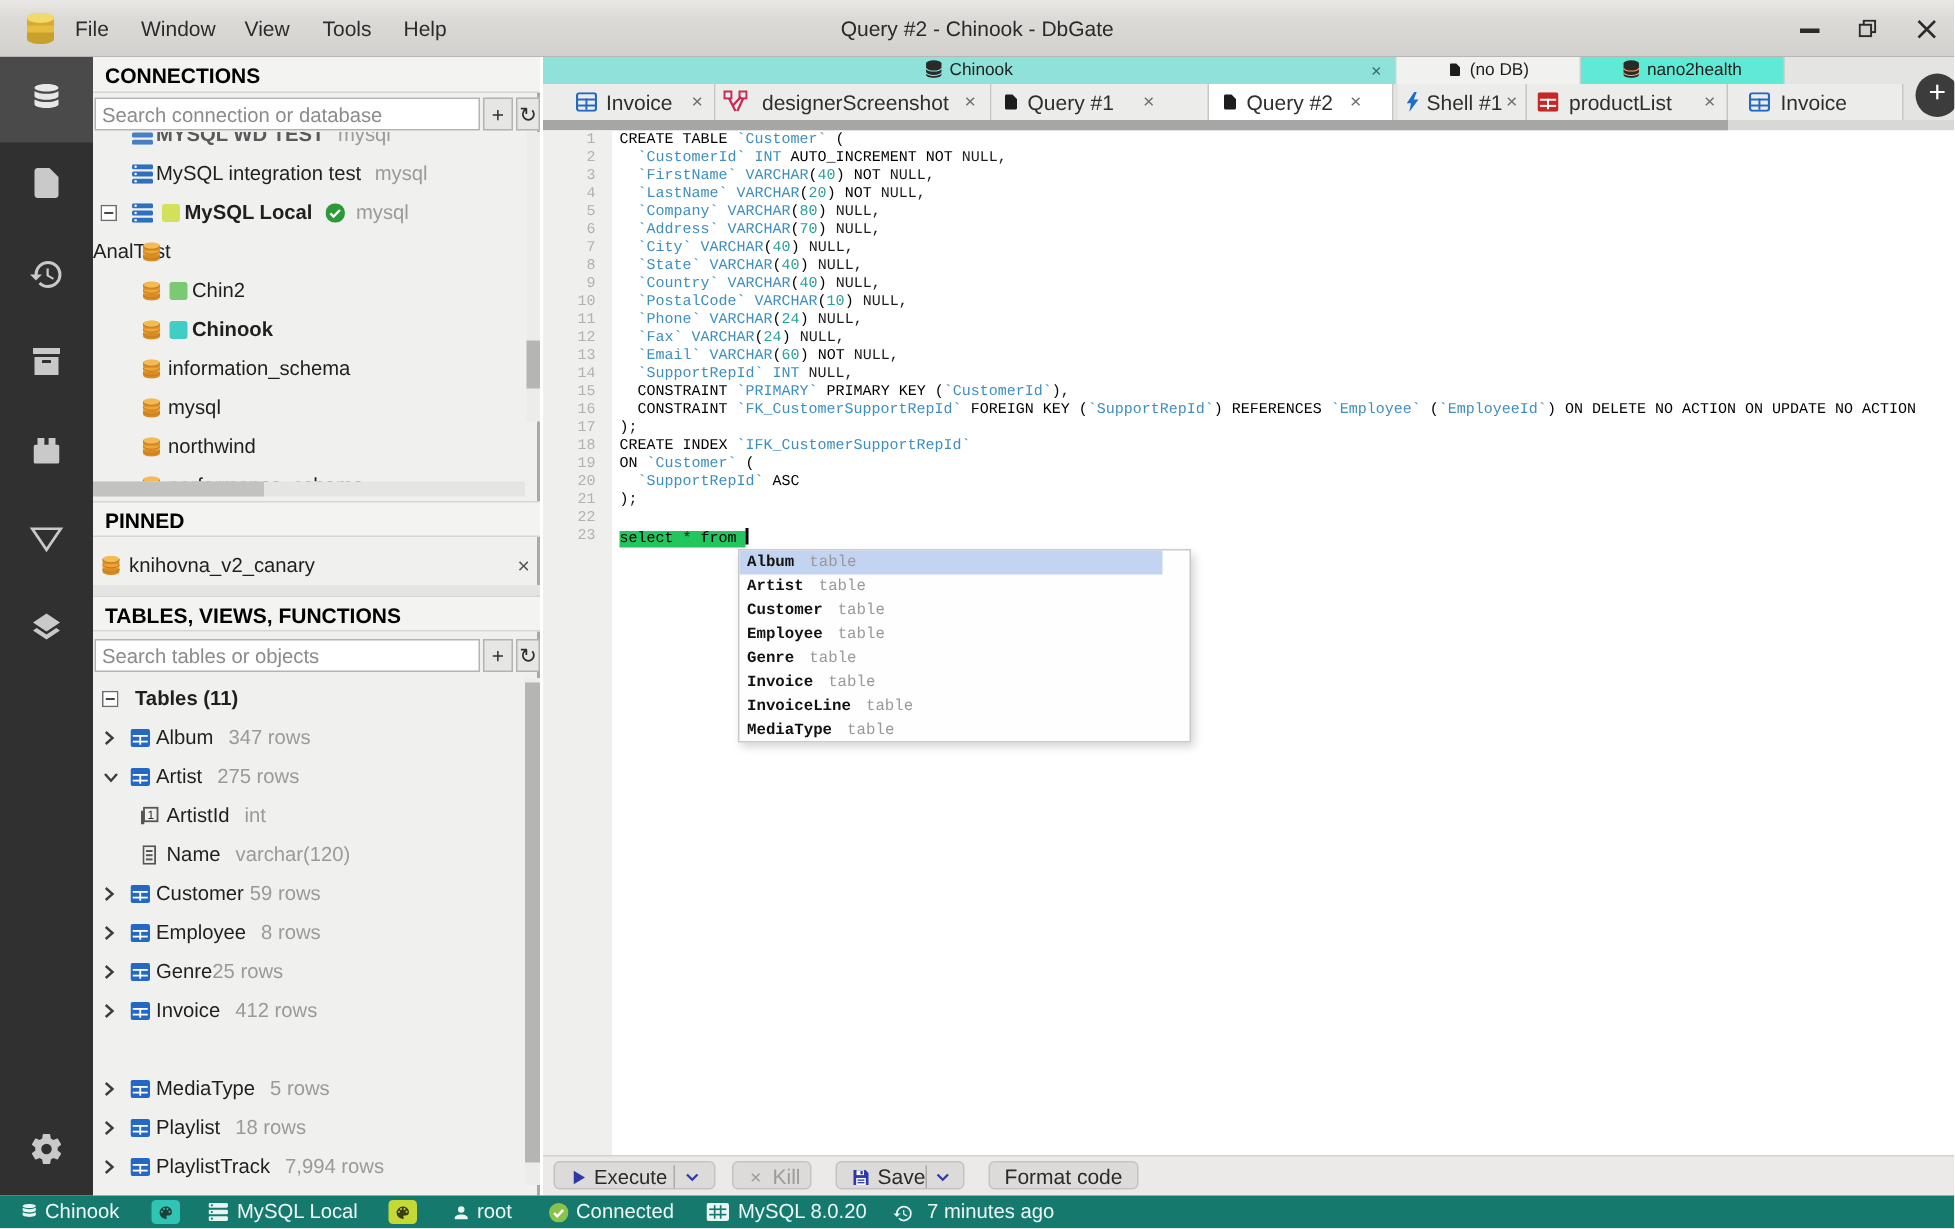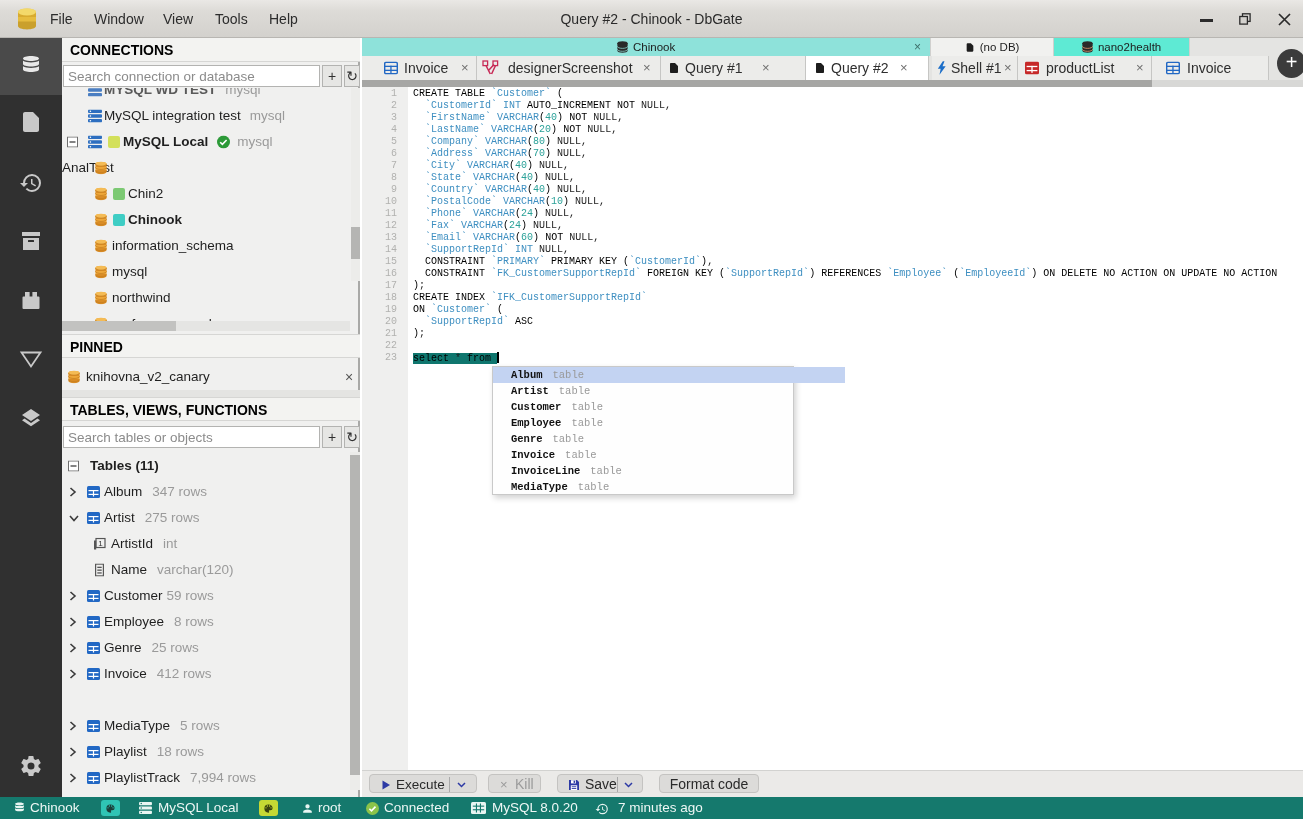--- a/index.html
+++ b/index.html
@@ -41,21 +41,21 @@
 #hscroll { left:362px; top:80px; width:941px; height:7px; background:#d8d8d6; }
 #editor { left:362px; top:87px; width:941px; height:683px; background:#fff; }
 #gutter { position:absolute; left:0; top:0; width:46px; height:683px; background:#efefee; }
 pre { font-family:"Liberation Mono",monospace; font-size:10px; line-height:12px; }
 #lnums { position:absolute; left:0; top:1px; width:35px; text-align:right; color:#b1b1af; }
 #code { position:absolute; left:51px; top:1px; color:#1c1c1c; }
 .k { font-weight:normal; color:#000; }
 .id { color:#3e8fc1; }
 .n { color:#2aa198; }
 #dropdown { position:absolute; left:130px; top:279px; width:302px; height:129px; background:#fefefe; border:1px solid #c9c9c9; box-shadow:2px 3px 6px rgba(0,0,0,.18); font-family:"Liberation Mono",monospace; font-size:10.5px; }
-.ddrow { position:absolute; left:0; width:352px; height:16px; line-height:16px; padding-left:18px; }
+.ddrow { position:absolute; left:0; width:282px; height:16px; line-height:16px; padding-left:5px; }
 
 #toolbar { left:362px; top:770px; width:941px; height:27px; background:#ebeae8; border-top:1px solid #d2d2d0; }
 .tbtn { position:absolute; top:3px; height:19px; line-height:19px; background:#dcdbd9; border:1px solid #c4c3c1; border-radius:4px; color:#2a2a2a; font-size:14px; text-align:center; }
 
 #status { left:0; top:797px; width:1303px; height:22px; background:#15796d; color:#edf7f5; font-size:13.5px; }
 .st { position:absolute; top:0; height:22px; line-height:22px; white-space:nowrap; }
 .badge { position:absolute; top:3px; width:19px; height:16px; border-radius:3px; }
 svg { display:block; }
 </style>
 </head>
@@ -276,21 +276,21 @@
           </svg><span style="margin-left:42px">Customer</span><span class="gray" style="margin-left:4px">59 rows</span></div>
     <div class="row" style="left:0;top:157px"><svg class="ic" style="left:7px" width="8" height="10" viewBox="0 0 8 10">
             <use href="#chr"></use>
           </svg><svg class="ic" style="left:25px" width="13" height="12" viewBox="0 0 13 12">
             <use href="#tbl"></use>
           </svg><span style="margin-left:42px">Employee</span><span class="gray" style="margin-left:10px">8 rows</span></div>
     <div class="row" style="left:0;top:183px"><svg class="ic" style="left:7px" width="8" height="10" viewBox="0 0 8 10">
             <use href="#chr"></use>
           </svg><svg class="ic" style="left:25px" width="13" height="12" viewBox="0 0 13 12">
             <use href="#tbl"></use>
-          </svg><span style="margin-left:42px">Genre</span><span class="gray" style="margin-left:10px">25 rows</span></div>
+          </svg><span style="margin-left:42px">Genre</span><span class="gray" style="">25 rows</span></div>
     <div class="row" style="left:0;top:209px"><svg class="ic" style="left:7px" width="8" height="10" viewBox="0 0 8 10">
             <use href="#chr"></use>
           </svg><svg class="ic" style="left:25px" width="13" height="12" viewBox="0 0 13 12">
             <use href="#tbl"></use>
           </svg><span style="margin-left:42px">Invoice</span><span class="gray" style="margin-left:10px">412 rows</span></div>
     <div class="row" style="left:0;top:261px"><svg class="ic" style="left:7px" width="8" height="10" viewBox="0 0 8 10">
             <use href="#chr"></use>
           </svg><svg class="ic" style="left:25px" width="13" height="12" viewBox="0 0 13 12">
             <use href="#tbl"></use>
           </svg><span style="margin-left:42px">MediaType</span><span class="gray" style="margin-left:10px">5 rows</span></div>
@@ -448,21 +448,21 @@
   <span class="id">`Email`</span> <span class="id">VARCHAR</span><span class="k">(</span><span class="n">60</span><span class="k">)</span> <span class="k">NOT</span> NULL,
   <span class="id">`SupportRepId`</span> <span class="id">INT</span> NULL,
   <span class="k">CONSTRAINT</span> <span class="id">`PRIMARY`</span> <span class="k">PRIMARY KEY (</span><span class="id">`CustomerId`</span><span class="k">)</span>,
   <span class="k">CONSTRAINT</span> <span class="id">`FK_CustomerSupportRepId`</span> <span class="k">FOREIGN KEY (</span><span class="id">`SupportRepId`</span><span class="k">)</span> <span class="k">REFERENCES</span> <span class="id">`Employee`</span> <span class="k">(</span><span class="id">`EmployeeId`</span><span class="k">)</span> <span class="k">ON DELETE NO ACTION ON UPDATE NO ACTION</span>
 <span class="k">)</span>;
 <span class="k">CREATE INDEX</span> <span class="id">`IFK_CustomerSupportRepId`</span>
 <span class="k">ON</span> <span class="id">`Customer`</span> <span class="k">(</span>
   <span class="id">`SupportRepId`</span> <span class="k">ASC</span>
 <span class="k">)</span>;
 
-<span style="background:#0f766e"><span class="k">select</span> * <span class="k">from</span> </span><span style="display:inline-block;width:2px;height:11px;background:#000;vertical-align:-2px"></span></pre>
+<span style="background:#22c55e"><span class="k">select</span> * <span class="k">from</span> </span><span style="display:inline-block;width:2px;height:11px;background:#000;vertical-align:-2px"></span></pre>
   <div id="dropdown">
         <div class="ddrow" style="top:0px;background:#c3d3f2;"><span style="font-weight:bold;color:#111">Album</span><span style="color:#999;margin-left:10px">table</span></div>
         <div class="ddrow" style="top:16px;"><span style="font-weight:bold;color:#111">Artist</span><span style="color:#999;margin-left:10px">table</span></div>
         <div class="ddrow" style="top:32px;"><span style="font-weight:bold;color:#111">Customer</span><span style="color:#999;margin-left:10px">table</span></div>
         <div class="ddrow" style="top:48px;"><span style="font-weight:bold;color:#111">Employee</span><span style="color:#999;margin-left:10px">table</span></div>
         <div class="ddrow" style="top:64px;"><span style="font-weight:bold;color:#111">Genre</span><span style="color:#999;margin-left:10px">table</span></div>
         <div class="ddrow" style="top:80px;"><span style="font-weight:bold;color:#111">Invoice</span><span style="color:#999;margin-left:10px">table</span></div>
         <div class="ddrow" style="top:96px;"><span style="font-weight:bold;color:#111">InvoiceLine</span><span style="color:#999;margin-left:10px">table</span></div>
         <div class="ddrow" style="top:112px;"><span style="font-weight:bold;color:#111">MediaType</span><span style="color:#999;margin-left:10px">table</span></div>
       </div>

